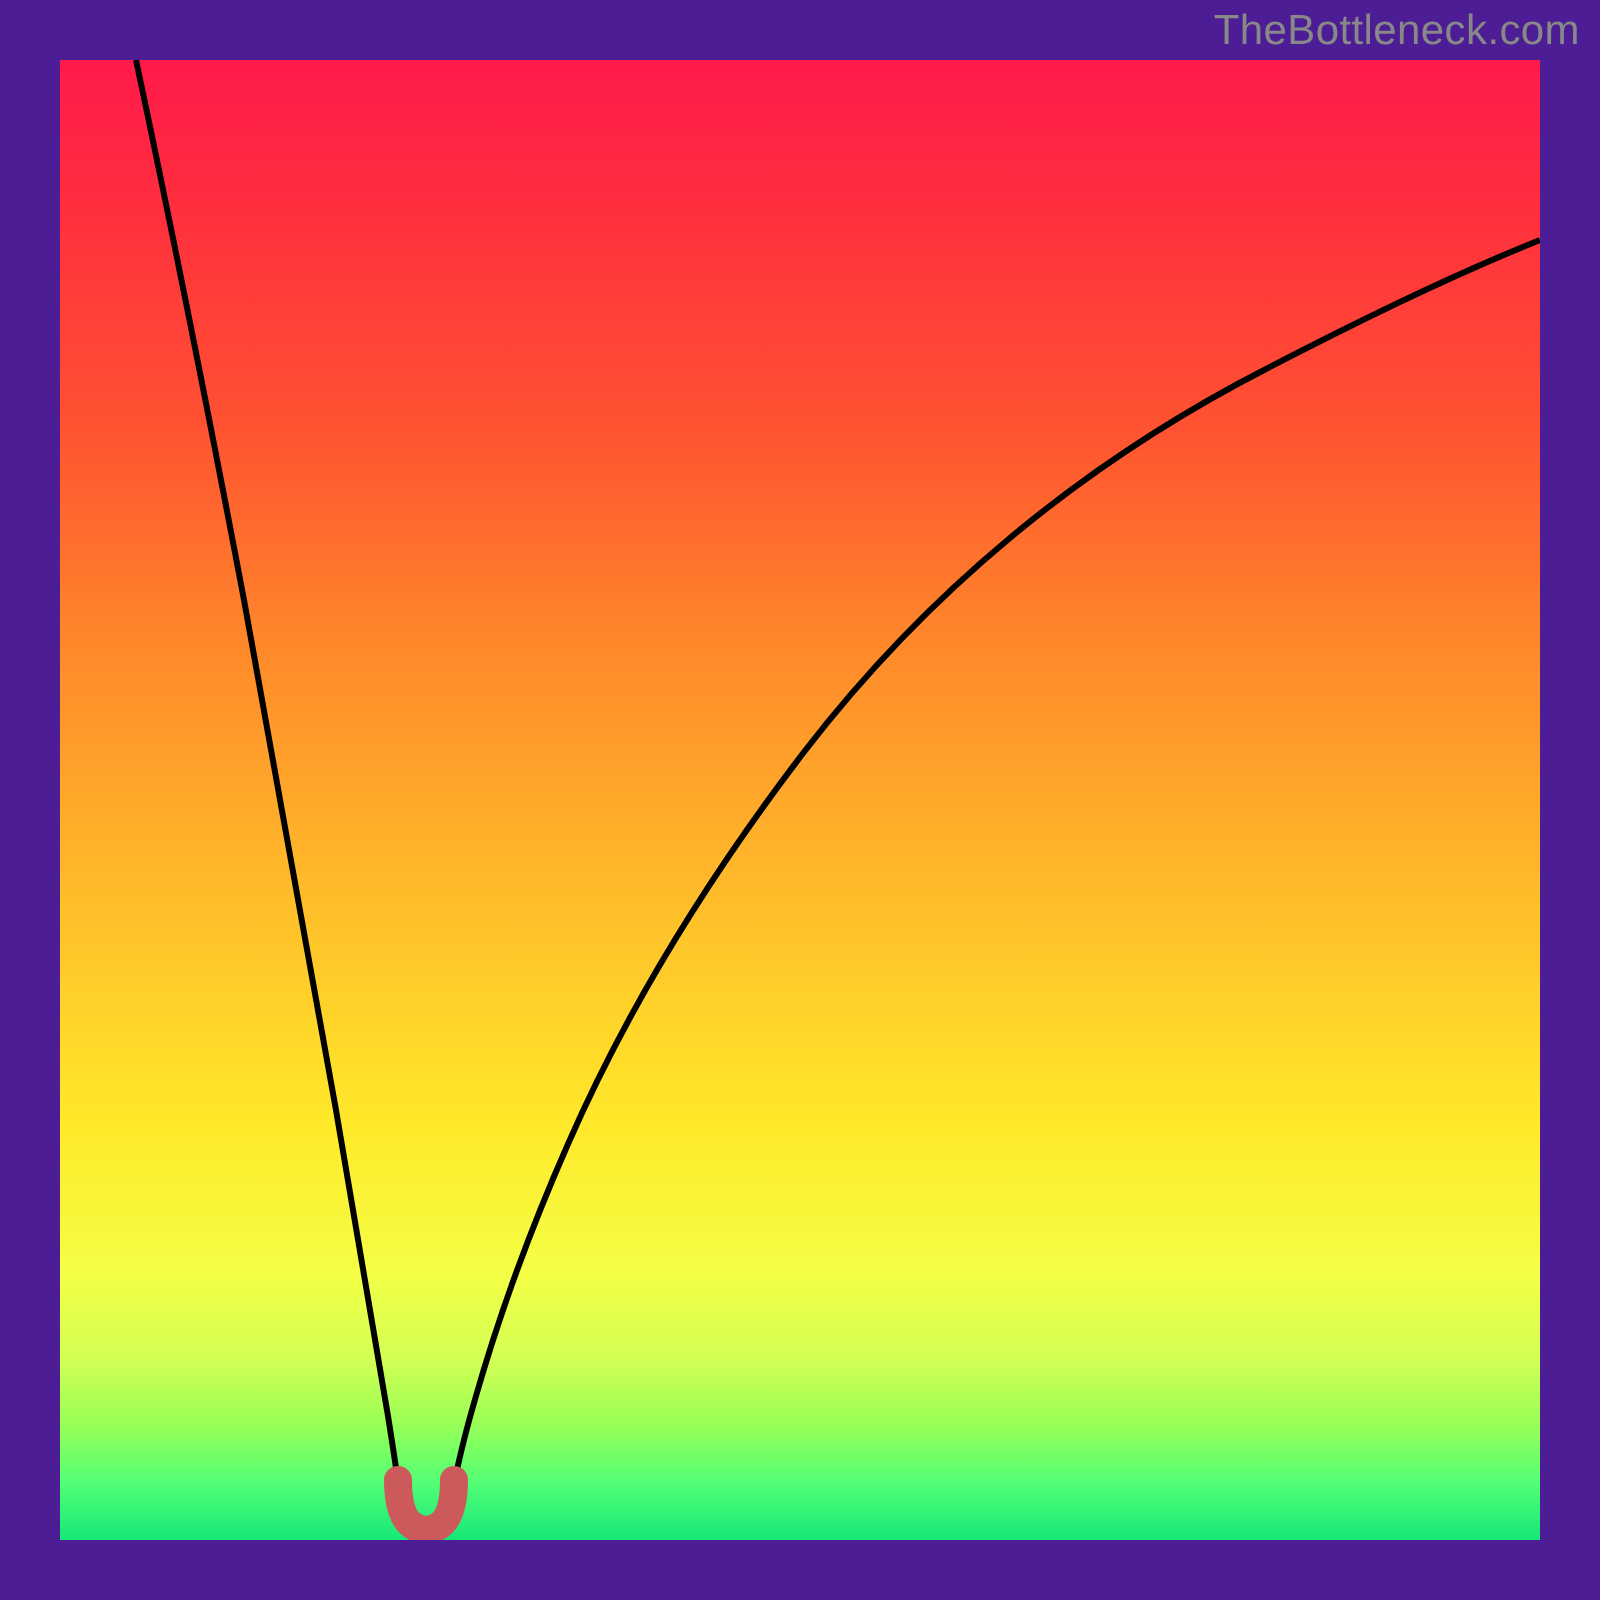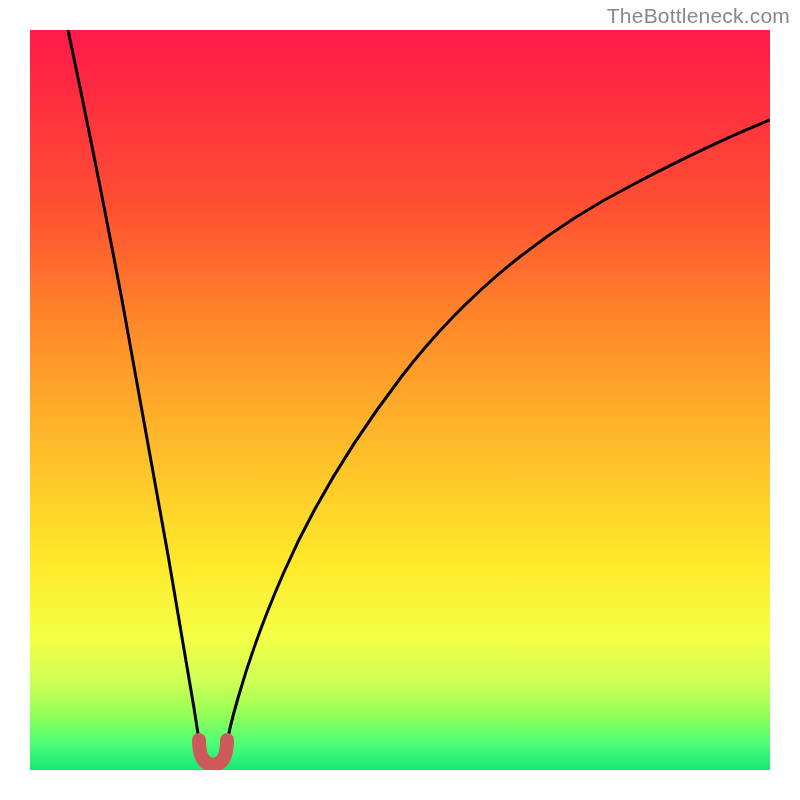--- a/index.html
+++ b/index.html
@@ -10,21 +10,21 @@
     background: #000;
     overflow: hidden;
     font-family: Arial, Helvetica, sans-serif;
   }
   .frame {
     position: absolute;
     left: 0;
     top: 0;
     width: 800px;
     height: 800px;
-    background: #ffffff;
+    background: #4c1d95;
   }
   .plot-area {
     position: absolute;
     left: 30px;
     top: 30px;
     width: 740px;
     height: 740px;
     
     background: linear-gradient(to bottom,
       #ff1a4b 0%,

